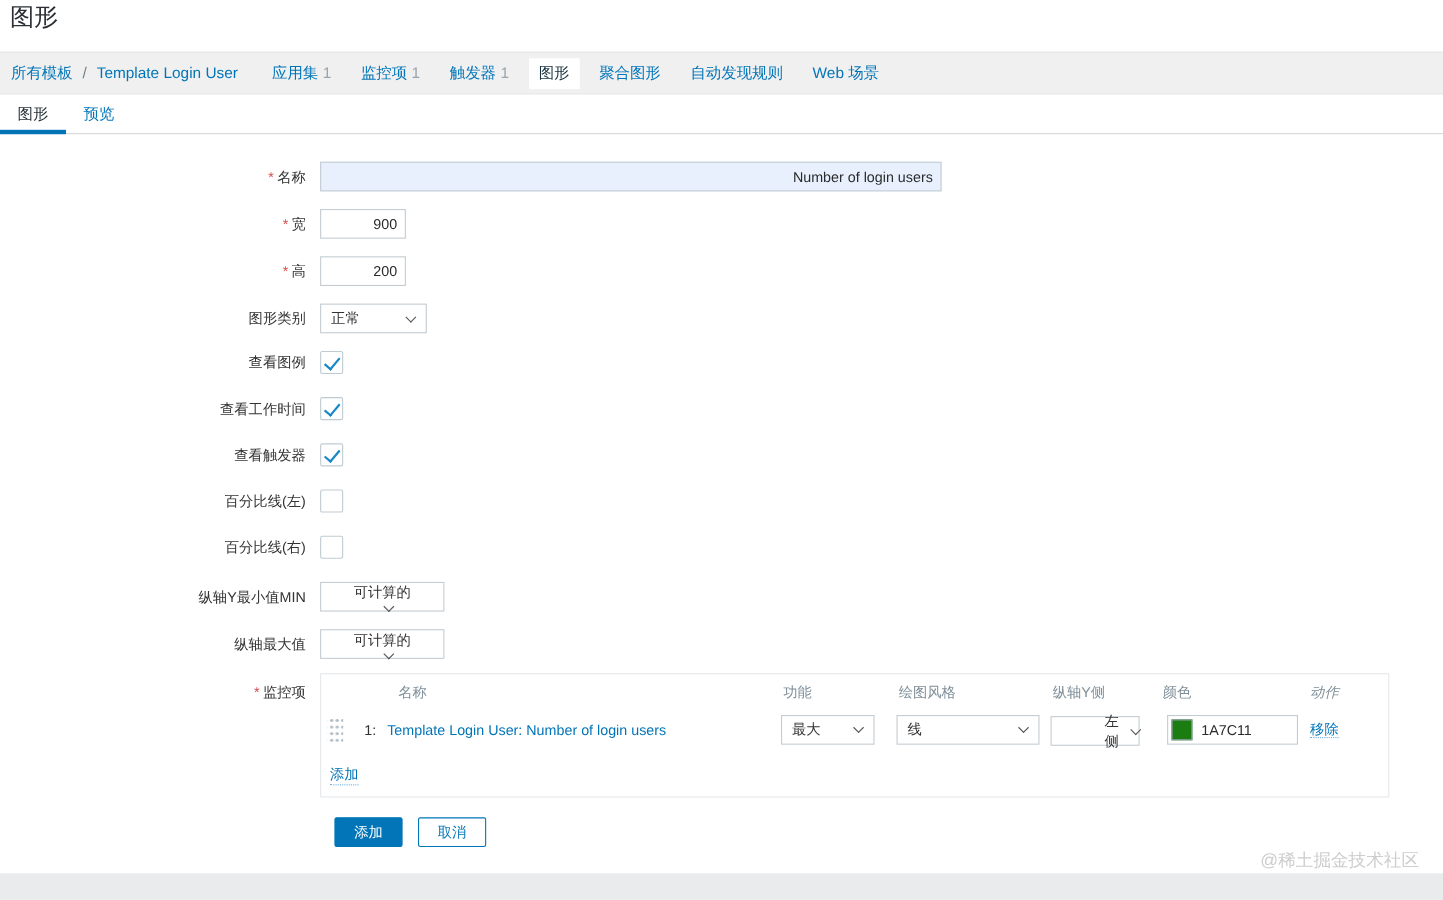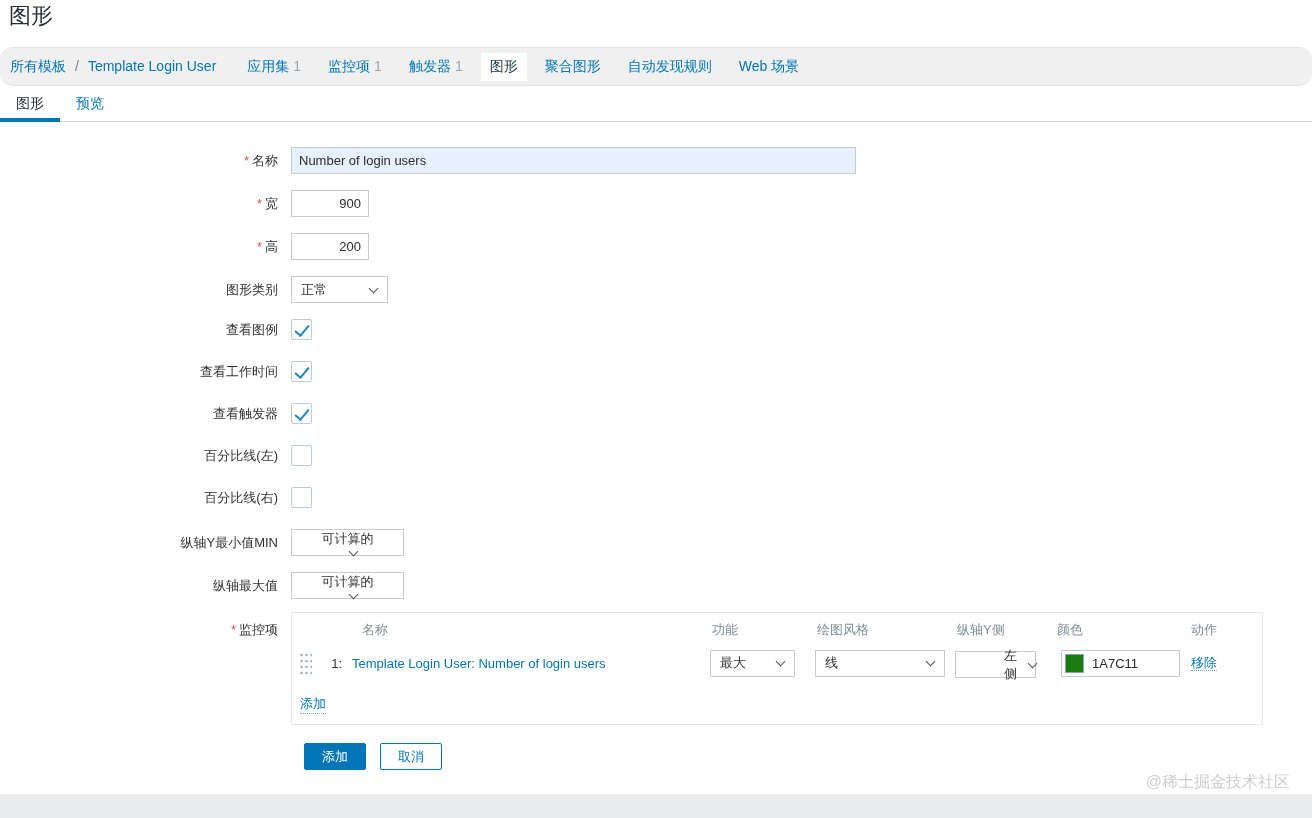--- a/index.html
+++ b/index.html
@@ -13,21 +13,21 @@
     overflow: hidden;
   }
   .page { background:#fff; height:794px; overflow:hidden; }
 
   
   .page-title { height:47px; font-size:22px; color:#2b2f33; padding:1px 0 0 9px; line-height:30px; }
 
   
   .crumb-bar {
     background:#f0f0f1; border-top:1px solid #e4e4e4; border-bottom:1px solid #e4e4e4;
-    height:39px; display:flex; align-items:center; padding:0 10px; font-size:14px;border-radius:13px;
+    height:39px; display:flex; align-items:center; padding:0 10px; font-size:14px;
   }
   .crumb-bar a { text-decoration:none; }
   .blue { color:#0275b8; }
   .crumb-sep { color:#72808a; margin:0 9px; }
   .nav-group { display:flex; align-items:center; margin-left:22px; }
   .nav-item { margin-right:9px; padding:5px 9px; cursor:pointer; white-space:nowrap; }
   .nav-item .count { color:#9aa5ac; margin-left:4px; }
   .nav-item.active { background:#fff; color:#16323c; }
 
   
@@ -39,21 +39,21 @@
 
   
   .form { padding-top:25px;margin-left:41px; }
   .frow { display:flex; margin-bottom:16px; }
   .frow.cb { margin-bottom:21px; }
   .lbl { width:250px; text-align:right; padding-right:13px; line-height:27px; color:#333; white-space:nowrap; }
   .frow.cb .lbl { line-height:21px; }
   .star { color:#d9534f; margin-right:3px; }
   .tinput {
     border:1px solid #c3ccd2; height:27px; padding:0 7px; font-size:13px;
-    color:#2b2b2b; font-family:"Liberation Sans","DejaVu Sans",sans-serif; background:#fff;
+    color:#2b2b2b; font-family:"Liberation Sans","DejaVu Sans",sans-serif; background:#fff;text-align:right;
   }
   .name-input { width:565px; background:#e8f0fe; }
   .num-input { width:78px; text-align:right; }
   .sel {
     border:1px solid #c3ccd2; height:27px; background:#fff; display:inline-flex;
     align-items:center; justify-content:space-between; padding:0 9px; cursor:pointer;
   }
   .chev { width:7px; height:7px; border-right:1.6px solid #555; border-bottom:1.6px solid #555;
     transform:rotate(45deg); margin:-3px 1px 0 12px; flex:0 0 auto; }
   .w97 { width:97px; } .w113 { width:113px;flex-direction:column; }
@@ -62,21 +62,21 @@
     content:""; position:absolute; left:6px; top:2px; width:6px; height:12px;
     border-right:2px solid #1787c8; border-bottom:2px solid #1787c8; transform:rotate(40deg);
   }
 
   
   .items-box { width:972px; border:1px solid #e5e8ea; padding:6px 0 8px 6px; }
   .items-grid { display:grid; grid-template-columns:20px 34px 358px 105px 140px 100px 128px 60px; align-items:center; }
   .items-head { height:22px; color:#7f8f99; }
   .items-head > div { padding-left:2px; }
   .head-name { grid-column:3; padding-left:10px !important; }
-  .head-action { padding-left:8px !important; }
+  .head-action { padding-left:8px !important;font-style:italic; }
   .items-row { height:44px; }
   .drag-handle { width:14px; height:24px; cursor:grab;
     background-image:radial-gradient(circle, #b4bfc6 1.3px, transparent 1.6px);
     background-size:5px 6px; background-position:1px 1px; }
   .row-num { text-align:right; padding-right:10px; color:#333; }
   .item-link { color:#0275b8; text-decoration:none; }
   .sel.fn { width:85px; } .sel.style { width:130px; } .sel.side { width:81px;padding-left:48px; }
   .color-field { display:flex; align-items:center; border:1px solid #c3ccd2; height:27px;
     width:119px; margin-left:6px; background:#fff; padding:0 6px 0 3px; cursor:pointer; }
   .swatch { width:19px; height:19px; border:1px solid #8fa0a8; flex:0 0 auto; }

